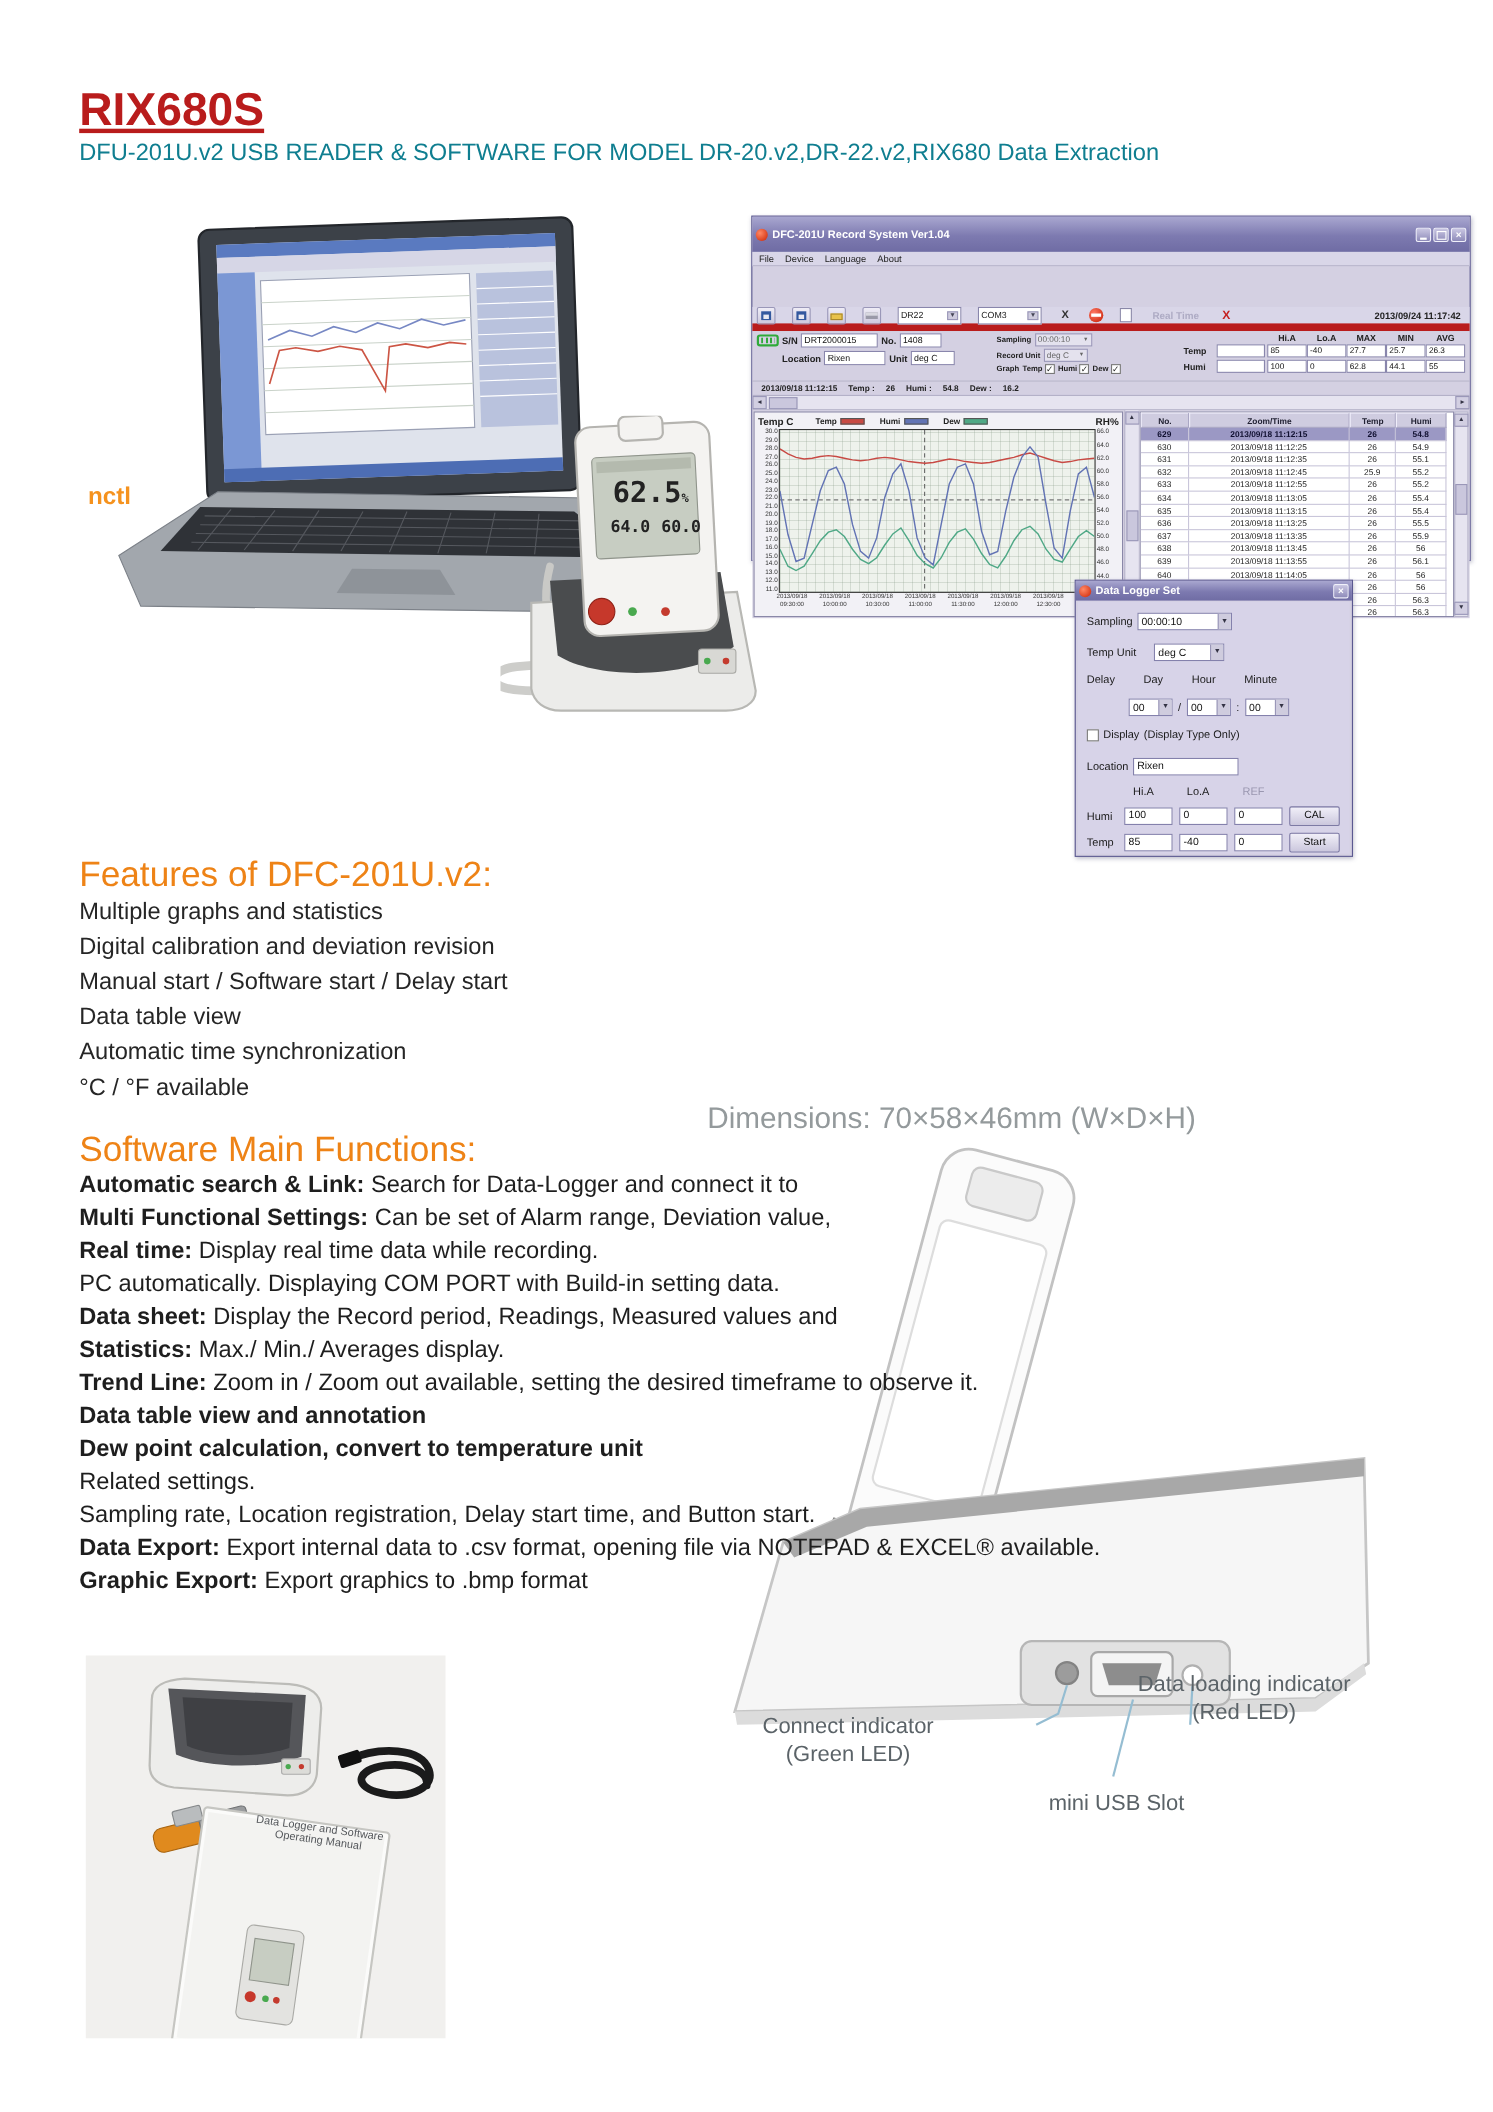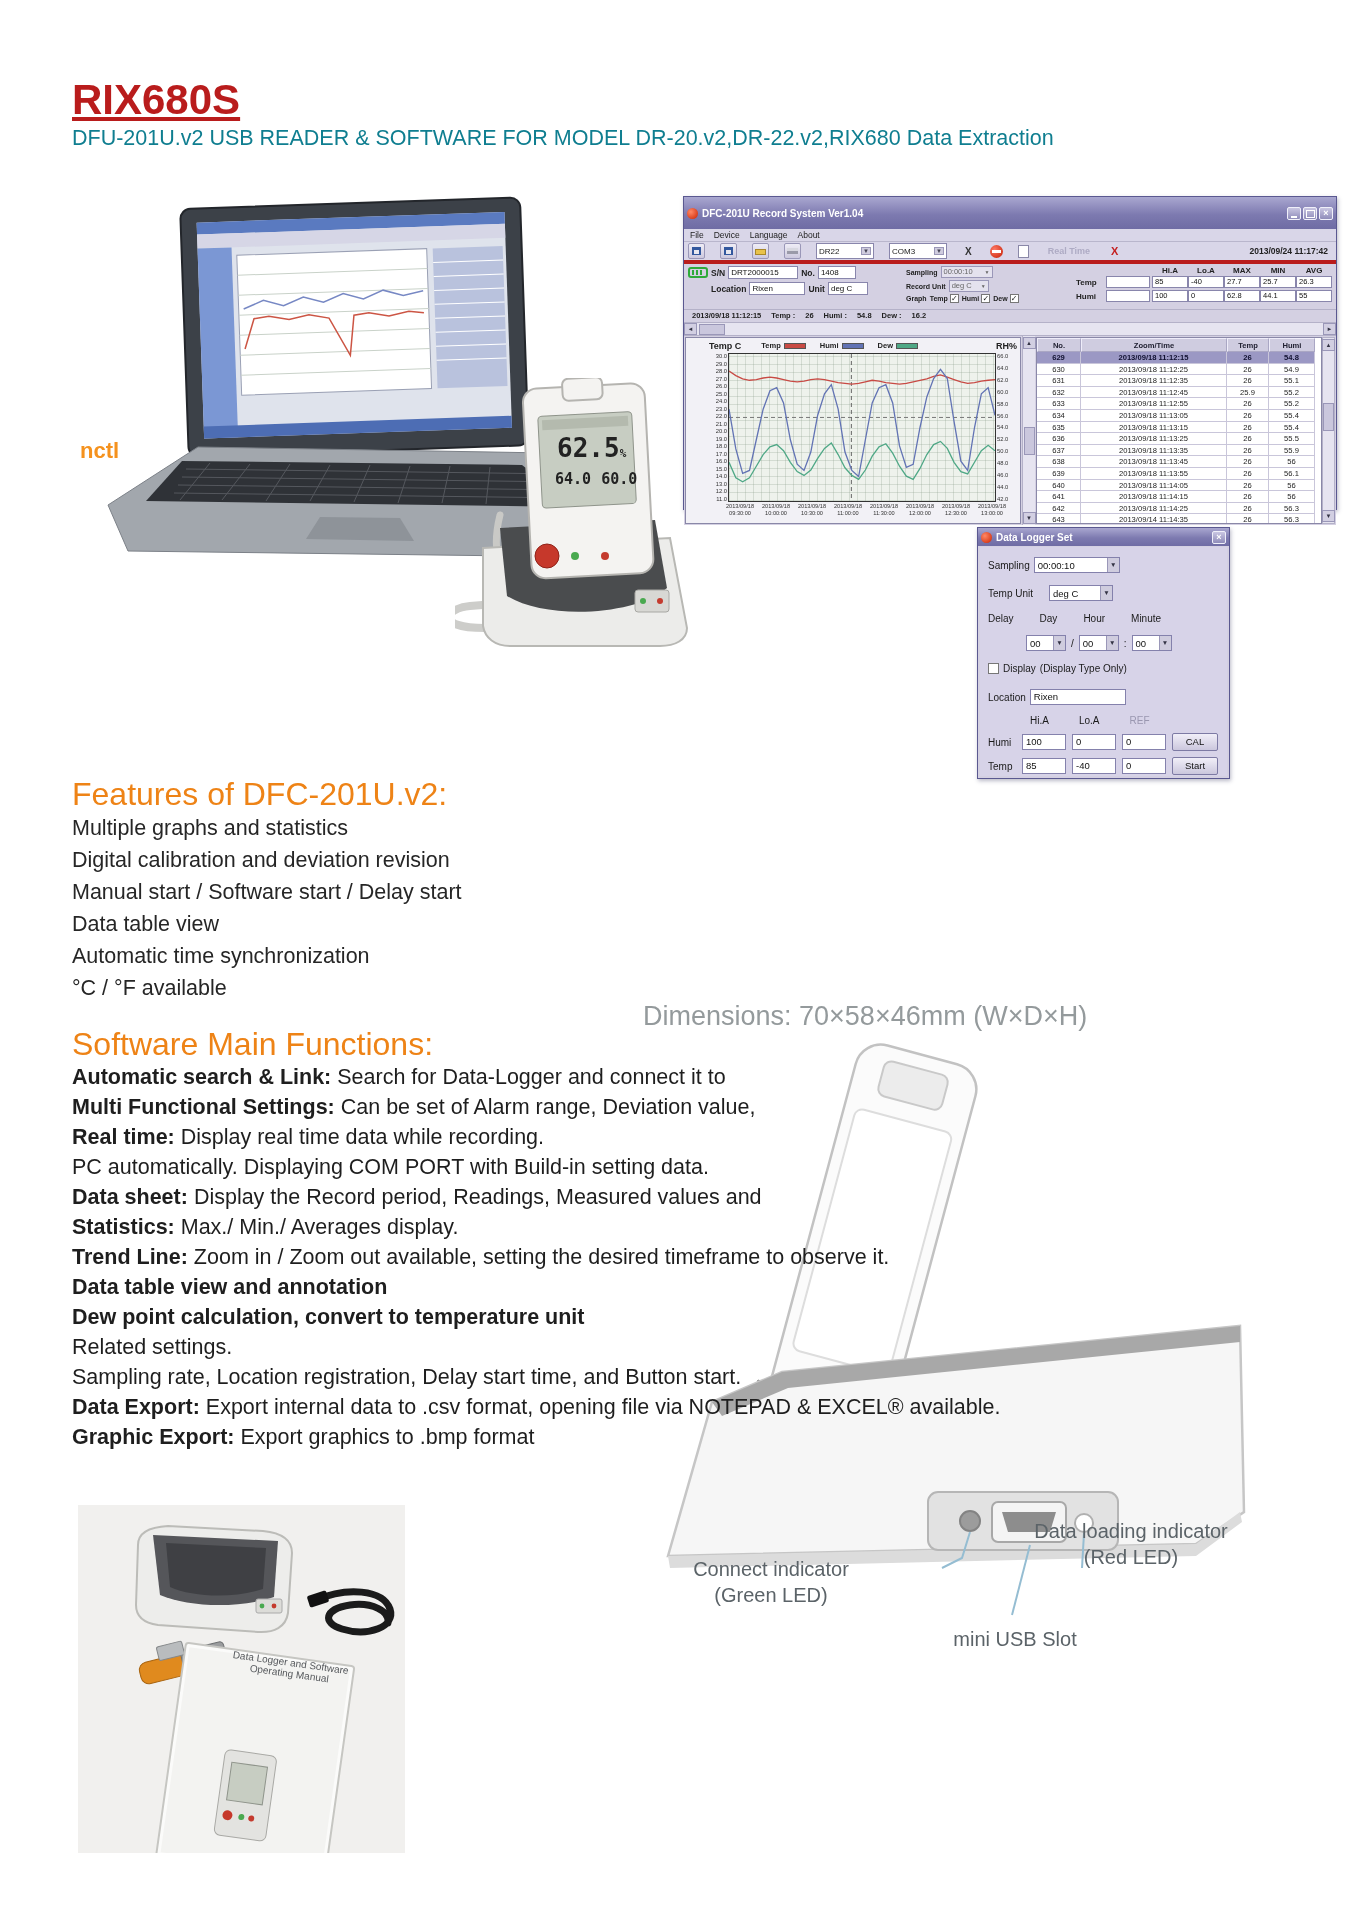--- a/index.html
+++ b/index.html
@@ -19,21 +19,21 @@
 
   
   .win { position:absolute; border:1px solid #5a5890; background:#d4d0e2; box-shadow:1px 2px 4px rgba(60,60,100,.35); }
   .titlebar { height:32px; background:linear-gradient(180deg,#a9a7d0 0%,#7d7ab0 55%,#6f6ca4 100%); display:flex; align-items:center; padding:0 3px; color:#ffffff; font-size:10px; font-weight:bold; }
   .title-icon { width:11px; height:11px; border-radius:50%; background:radial-gradient(circle at 35% 35%,#ff8866,#cc2200); margin-right:4px; flex:none; }
   .win-btns { margin-left:auto; display:flex; gap:2px; }
   .win-btn { width:14px; height:13px; background:linear-gradient(180deg,#c9c6e2,#8f8cba); border:1px solid #f0f0fa; border-radius:2px; font-size:9px; line-height:11px; text-align:center; color:#fff; font-weight:bold; }
   .win-btn.min::after { content:""; display:block; width:6px; height:2px; background:#fff; margin:8px auto 0; }
   .win-btn.max::after { content:""; display:block; width:7px; height:6px; border:1px solid #fff; margin:2px auto 0; }
   .menubar { height:13px; background:#d9d6e8; display:flex; gap:10px; padding:0 6px; font-size:8.5px; color:#222; align-items:center; border-bottom:1px solid #b9b6cc; }
-  .toolbar { height:22px; background:#d9d6e8; display:flex; align-items:center; gap:15px; padding:0 4px; border-bottom:4px solid #b91c1c; }
+  .toolbar { height:22px; background:#d9d6e8; display:flex; align-items:center; gap:15px; padding:0 4px; border-bottom:7px solid #b91c1c;margin-top:37px; }
   .tb-btn { width:17px; height:16px; background:linear-gradient(180deg,#efedf6,#cdc9de); border:1px solid #9a97b8; border-radius:2px; position:relative; }
   .tb-btn .glyph-floppy { position:absolute; inset:3px; background:#33589e; }
   .tb-btn .glyph-floppy::after { content:""; position:absolute; left:2px; right:2px; bottom:1px; height:4px; background:#e8e8f0; }
   .tb-btn .glyph-folder { position:absolute; left:2px; right:2px; top:5px; bottom:3px; background:#e8c24a; border:1px solid #a8872a; }
   .tb-btn .glyph-printer { position:absolute; left:2px; right:2px; top:4px; bottom:4px; background:#9a9aa8; border-top:3px solid #d8d8e0; }
   .tb-dd { height:16px; background:#ffffff; border:1px solid #8986ac; font-size:8px; display:flex; align-items:center; padding:0 2px; color:#222; }
   .tb-dd .arr { margin-left:auto; font-size:6px; color:#445; background:#cfccde; border:1px solid #9a97b8; padding:0 1px; }
   .tb-x { color:#333; font-weight:bold; font-size:10px; padding:0 3px; }
   .tb-stop { width:13px; height:13px; border-radius:50%; background:radial-gradient(circle at 35% 35%,#ff7a66,#c41b00); position:relative; }
   .tb-stop::after{ content:""; position:absolute; left:2px; right:2px; top:5px; height:3px; background:#fff; }
@@ -58,21 +58,21 @@
   .stat-box { width:36px; height:12px; background:#fff; border:1px solid #8986ac; font-size:7.5px; padding:0 2px; line-height:10px; color:#111; }
   .stat-box.wide { width:44px; margin-right:2px; }
 
   .statusline { height:13px; background:#d4d0e2; font-size:7.5px; font-weight:bold; color:#222; display:flex; gap:10px; padding:1px 8px; border-bottom:1px solid #b4b1c8; }
   .hscroll { height:13px; background:#e6e4f0; border-bottom:1px solid #b4b1c8; display:flex; align-items:center; }
   .scr-btn { width:13px; height:12px; background:#d2cfe2; border:1px solid #9a97b8; font-size:6px; text-align:center; line-height:11px; color:#334; }
   .scr-thumb { width:26px; height:11px; background:#cac7dd; border:1px solid #9a97b8; margin-left:2px; }
 
   
   .content { display:flex; height:189px; background:#d4d0e2; }
-  .graph-panel { width:336px; display:flex; flex-direction:column; border:1px solid #8a88a8; background:#f2f1f6; margin:1px;padding-left:20px; }
+  .graph-panel { width:336px; display:flex; flex-direction:column; border:1px solid #8a88a8; background:#f2f1f6; margin:1px; }
   .graph-head { height:15px; display:flex; align-items:center; font-size:9px; font-weight:bold; color:#222; padding:0 3px; gap:8px; }
   .legend { display:flex; gap:14px; margin-left:12px; }
   .legend-item { display:flex; align-items:center; gap:3px; font-size:7.5px; }
   .legend-swatch { width:22px; height:6px; border:1px solid #555; }
   .rh-label { margin-left:auto; }
   .plot-row { display:flex; flex:1; }
   .tickcol { width:22px; display:flex; flex-direction:column; justify-content:space-between; font-size:5.8px; color:#333; text-align:right; padding:0 1px; }
   .tickcol.right { width:24px; text-align:left; }
   .plot { flex:1; position:relative; border:1px solid #333; background:#eef2ec;
           background-image:repeating-linear-gradient(90deg,rgba(130,150,130,.25) 0 1px,transparent 1px 8px),

